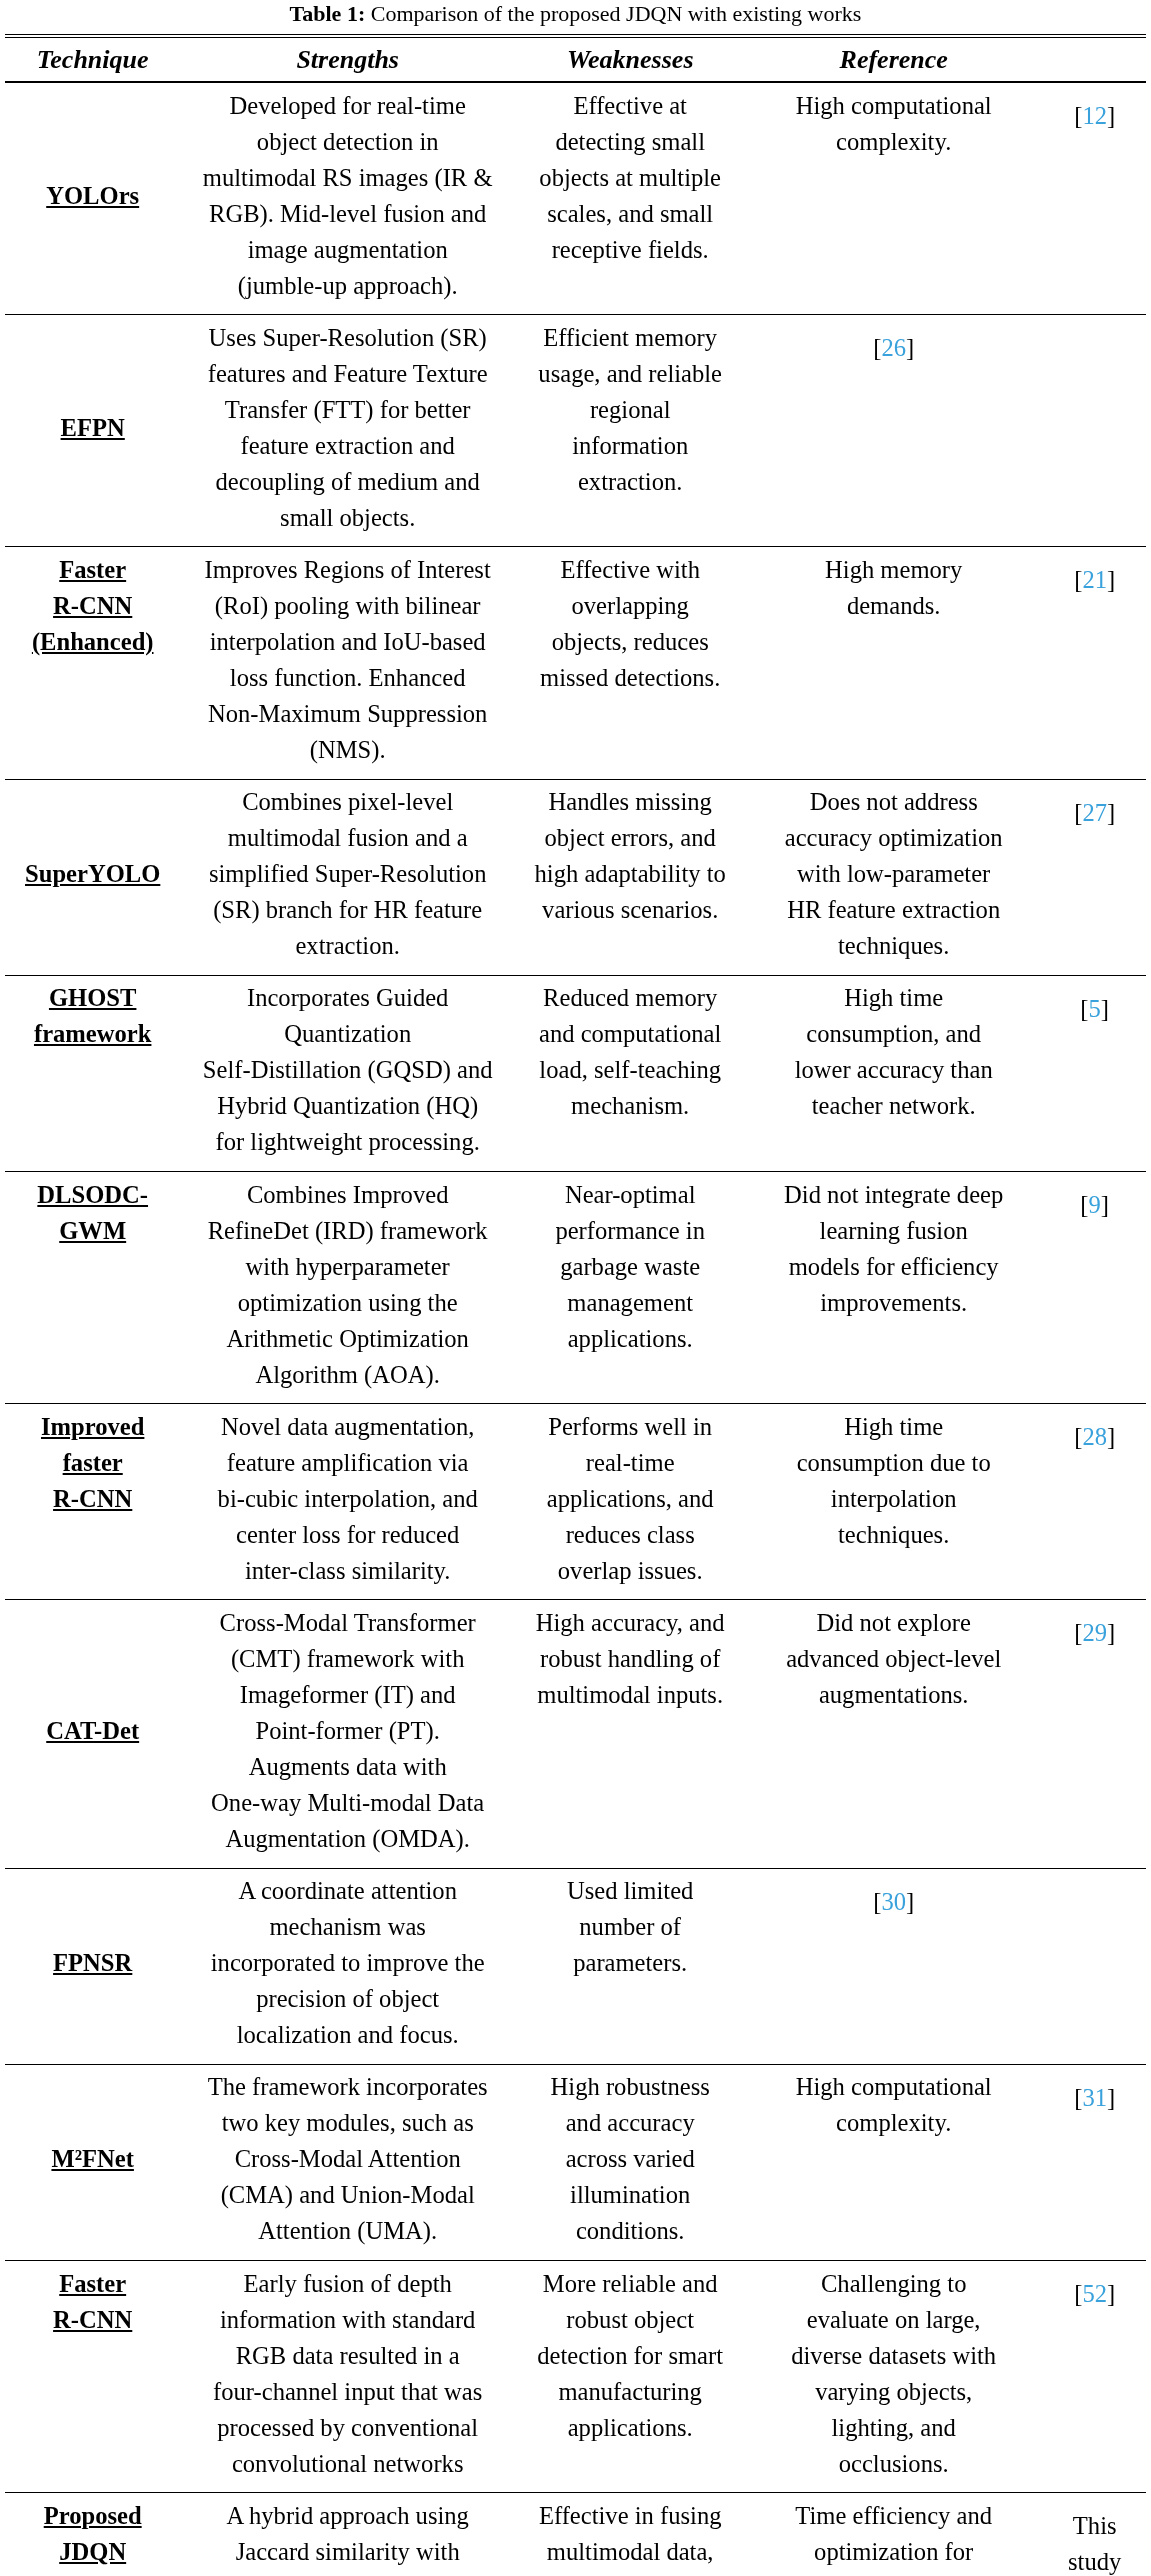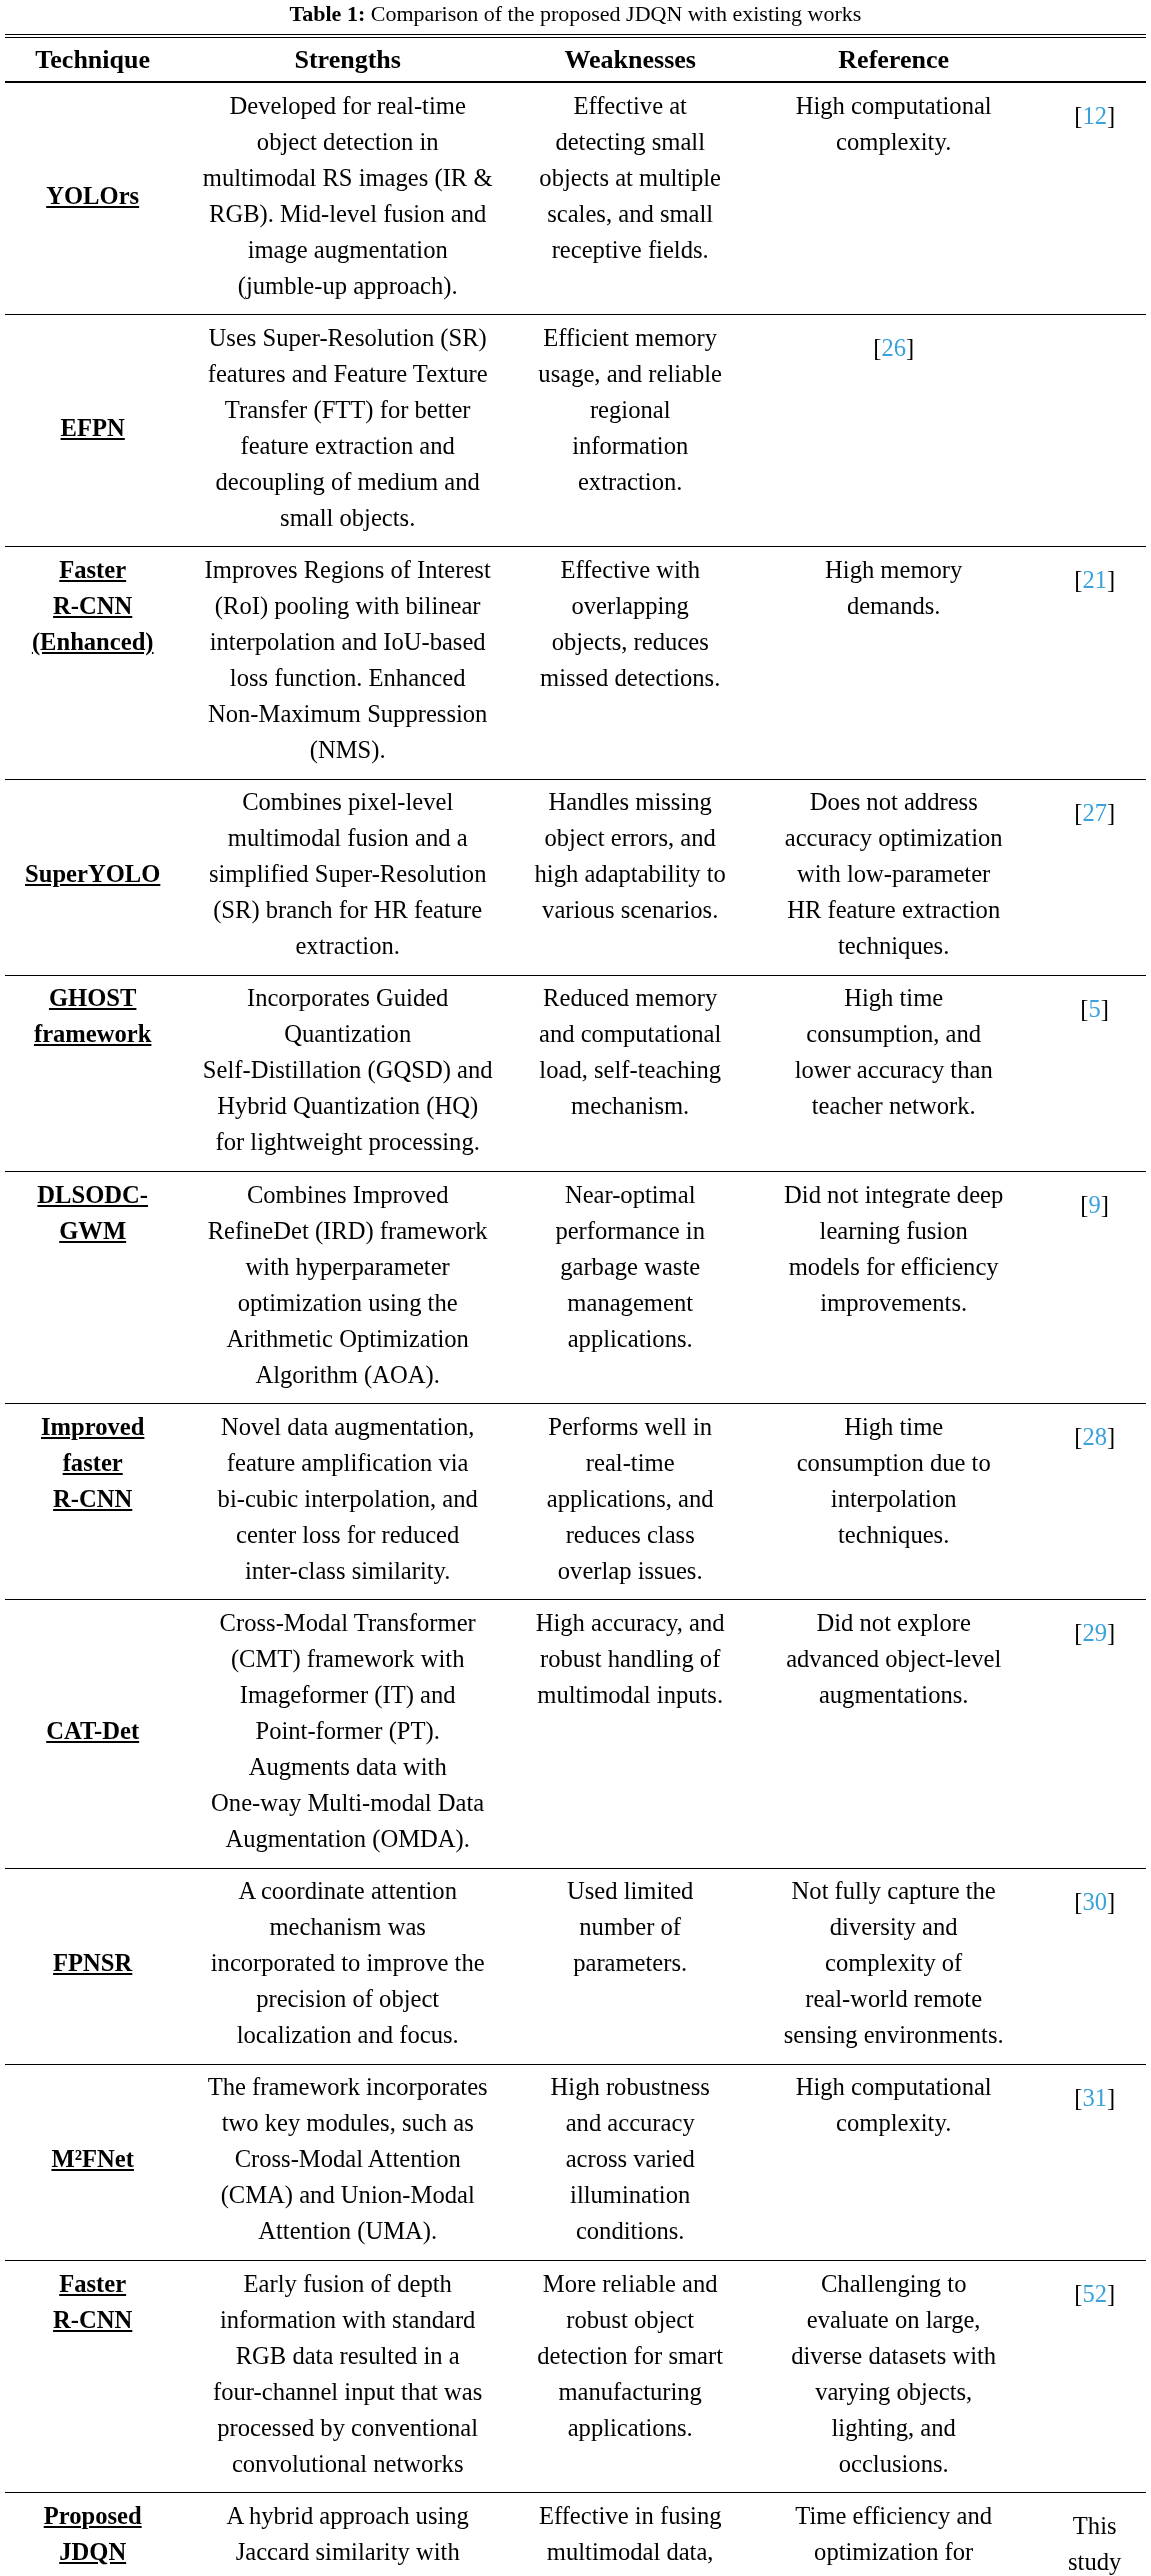--- a/index.html
+++ b/index.html
@@ -8,21 +8,21 @@
 
   .caption { text-align:center; font-size:22px; line-height:27px; height:34px; box-sizing:border-box;font-family:Liberation Serif, serif; }
   .caption .b { font-weight:bold; }
 
   .table { margin:0 4.7px; border-top:4.1px double #000; border-bottom:2.9px solid #000; }
 
   .row { display:grid; grid-template-columns:176px 334px 231px 296px 106px; border-bottom:1.8px solid #000; }
   .row:last-child { border-bottom:none; }
   .row.header { border-bottom:2.3px solid #000; }
 
-  .h-cell { font-weight:bold; font-size:26px; height:43px; display:flex; align-items:center; justify-content:center; }
+  .h-cell { font-weight:bold; font-size:26px; height:43px; display:flex; align-items:center; justify-content:center;font-style:italic; }
 
   .cell { font-size:24.6px; line-height:36px; text-align:center; white-space:pre-line; padding:4.7px 7px 10.5px; box-sizing:border-box; }
 
   .tech { font-weight:bold; display:flex; align-items:center; justify-content:center; padding:4.7px 3.5px 10.5px;text-decoration:underline; }
   .row.t-top .tech { align-items:flex-start; }
 
   .ref { padding-top:15px; }
   .cite { display:inline-block; }
   .cite .num { color:#39a1db; }
 </style>
@@ -199,25 +199,20 @@
     <div class="row">
       <div class="cell tech">FPNSR</div>
       <div class="cell">A coordinate attention
 mechanism was
 incorporated to improve the
 precision of object
 localization and focus.</div>
       <div class="cell">Used limited
 number of
 parameters.</div>
-      <div class="cell">Not fully capture the
-diversity and
-complexity of
-real-world remote
-sensing environments.</div>
       <div class="cell ref"><span class="cite"><span>[</span><span class="num">30</span><span>]</span></span></div>
     </div>
 
     <div class="row">
       <div class="cell tech">M²FNet</div>
       <div class="cell">The framework incorporates
 two key modules, such as
 Cross-Modal Attention
 (CMA) and Union-Modal
 Attention (UMA).</div>

